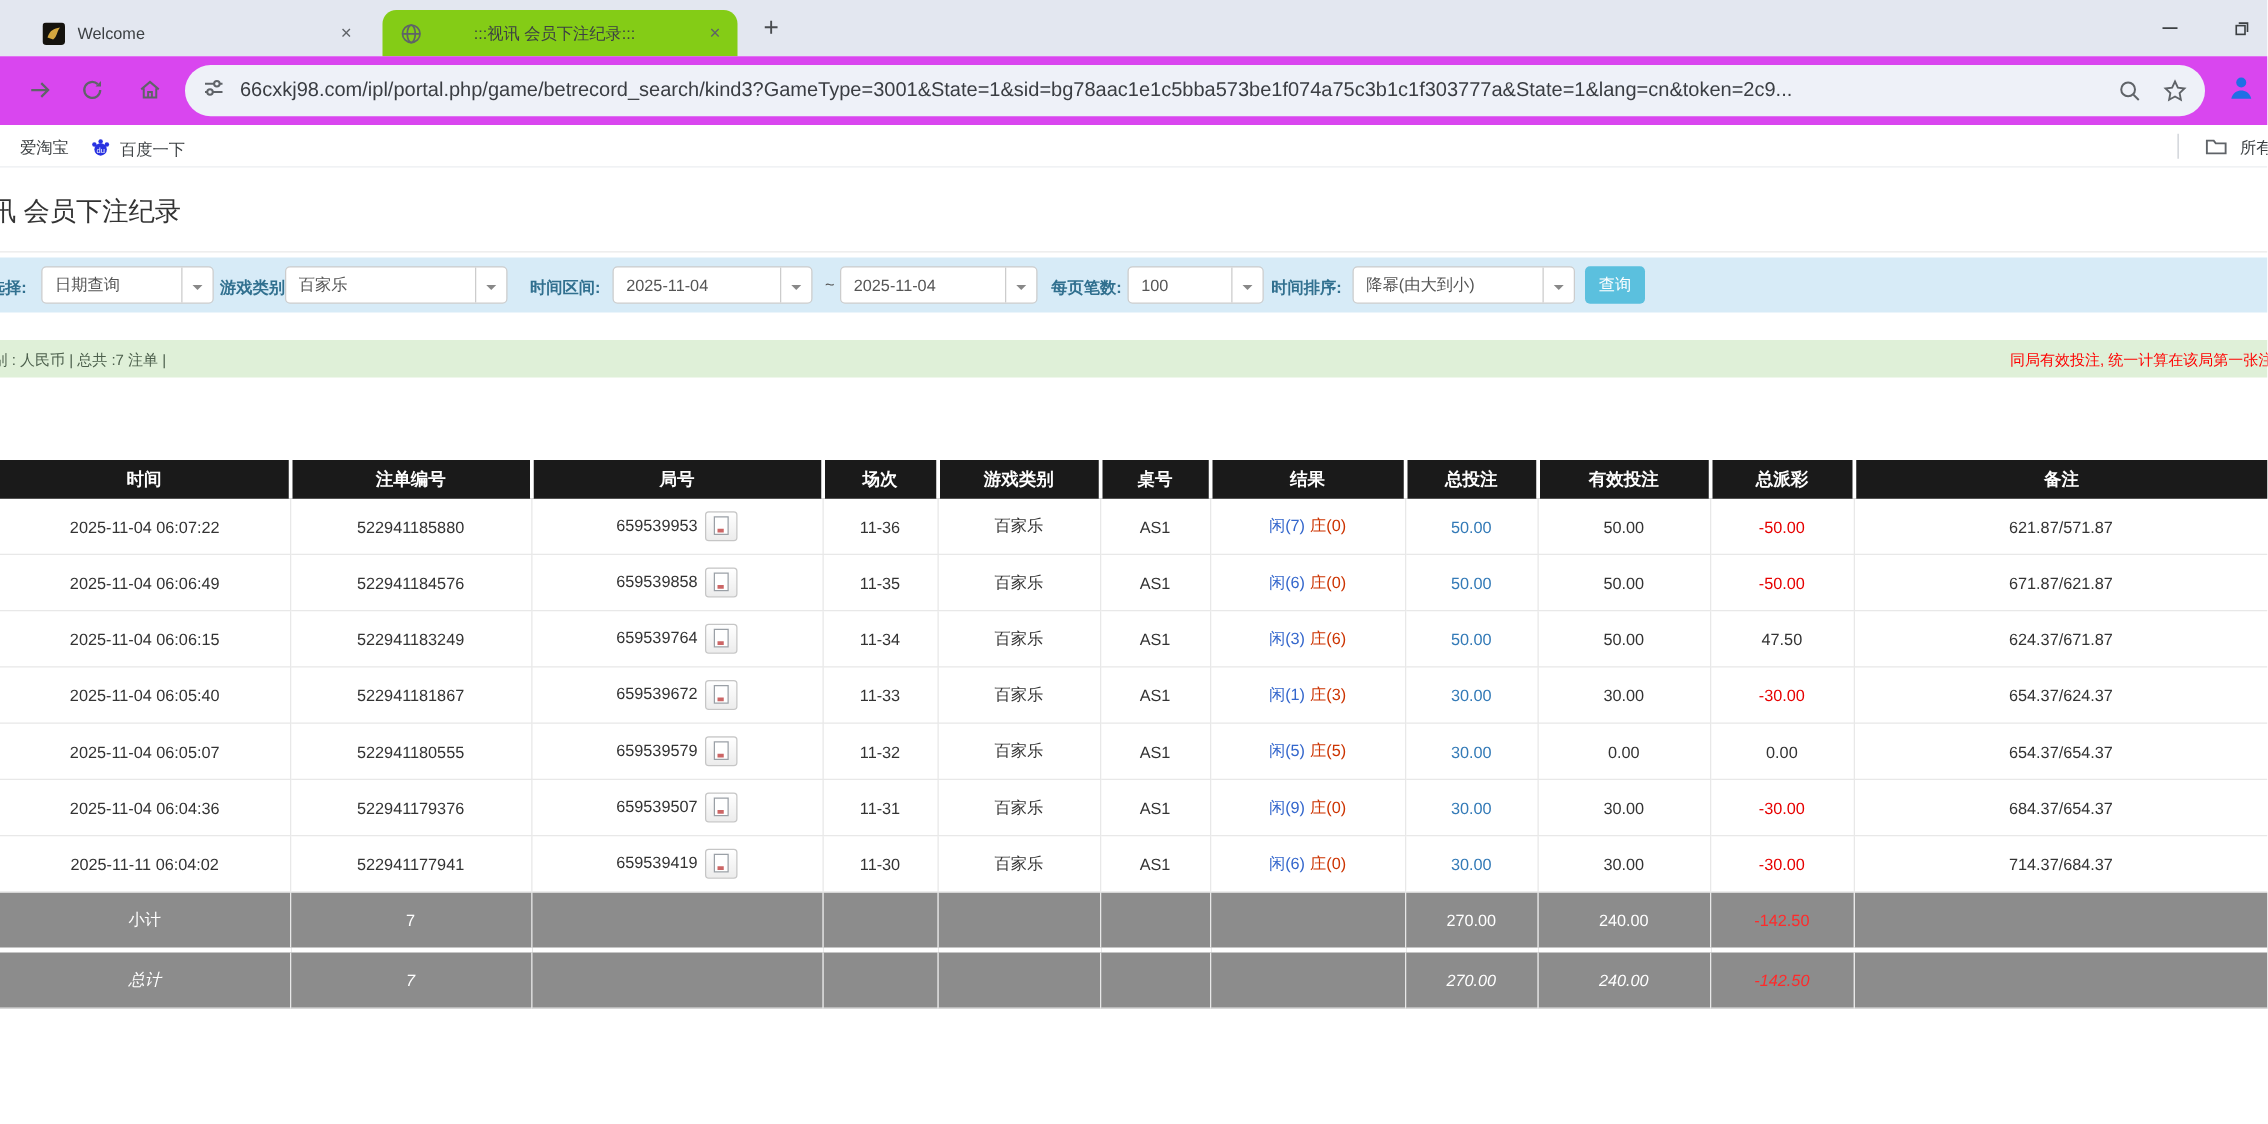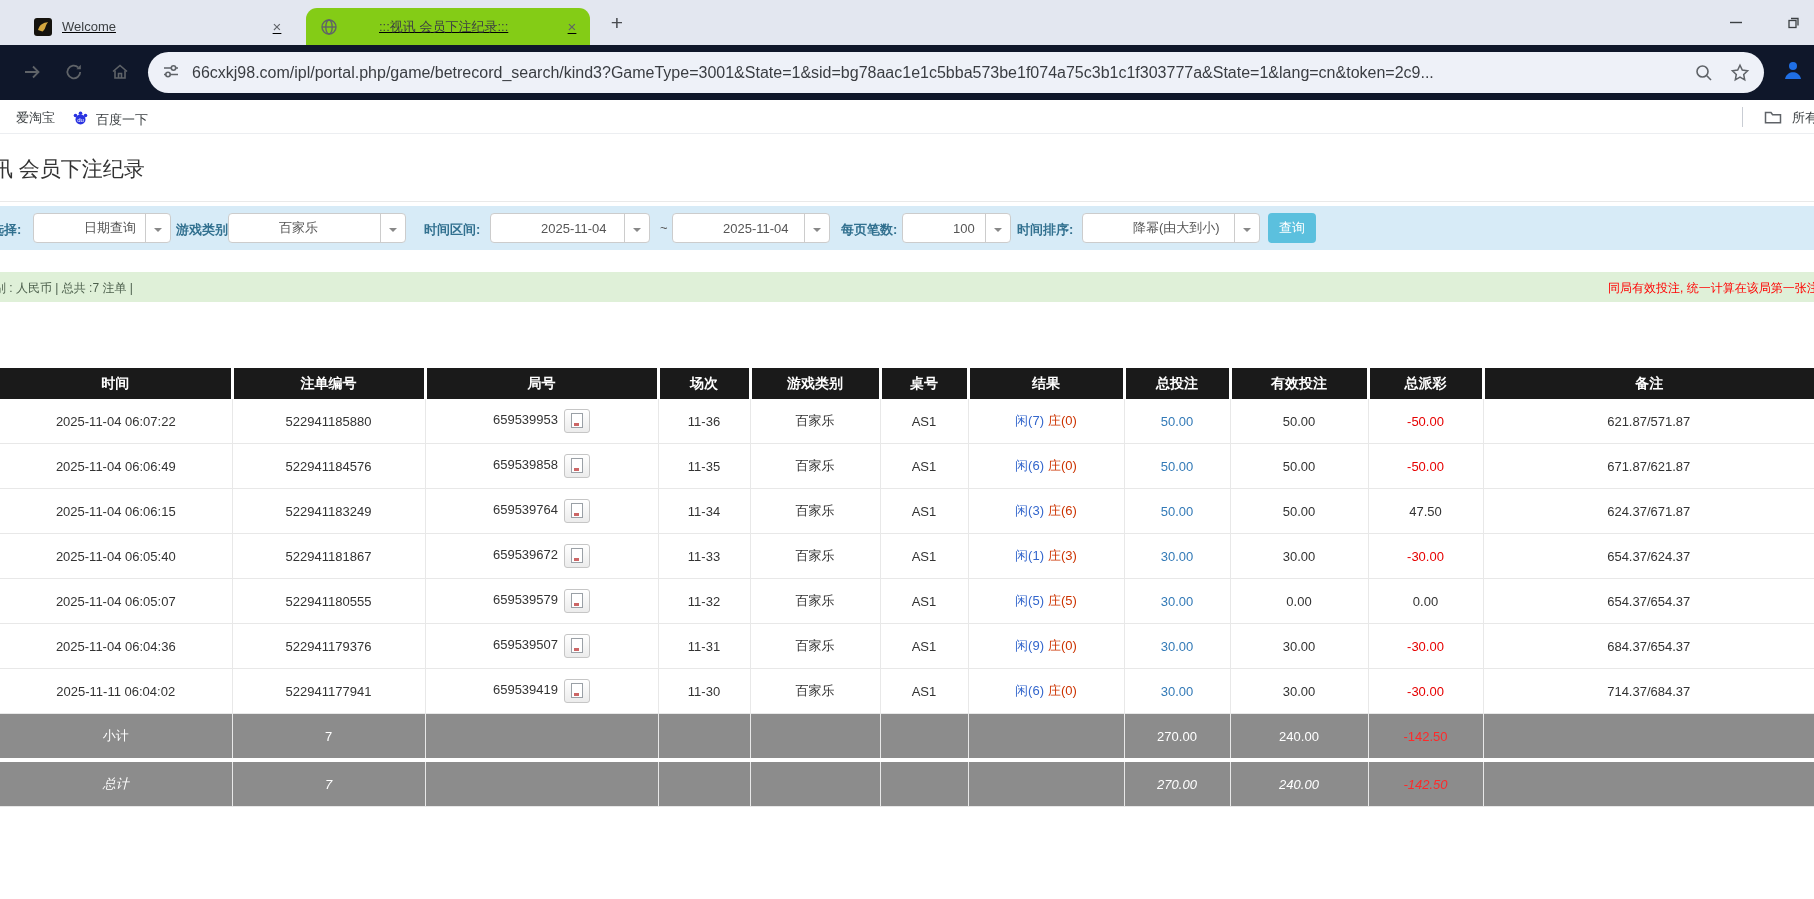--- a/index.html
+++ b/index.html
@@ -1,49 +1,49 @@
 <!DOCTYPE html>
 <html><head>
 <meta charset="utf-8">
 <style>
   html,body{margin:0;padding:0;}
   body{width:1814px;height:899px;overflow:hidden;position:relative;background:#fff;
        font-family:"Liberation Sans","DejaVu Sans",sans-serif;}
   
   .tabstrip{position:absolute;top:0;left:0;width:1814px;height:45px;background:#e3e7f0;}
-  .tab{position:absolute;top:8px;height:37px;display:flex;align-items:center;box-sizing:border-box;text-decoration:underline;}
+  .tab{position:absolute;top:8px;height:37px;display:flex;align-items:center;box-sizing:border-box;}
   .tab-inactive{left:20px;width:275px;}
   .tab-active{left:306px;width:284px;background:#84cc16;border-radius:11px 11px 0 0;gap:31px;}
   .fav{width:18px;height:18px;margin-left:14px;flex:none;}
   .tab-title{font-size:13px;color:#3c4043;margin-left:10px;white-space:nowrap;overflow:hidden;flex:1;}
   .tab-close{width:20px;height:20px;line-height:19px;text-align:center;color:#5f6368;font-size:15px;
              margin-right:8px;border-radius:50%;flex:none;}
   .newtab{position:absolute;left:604px;top:10px;width:26px;height:26px;font-size:21px;color:#494c50;
           text-align:center;line-height:25px;}
   .winctl{position:absolute;top:14px;width:16px;height:16px;color:#3c4043;}
-  .toolbar{position:absolute;top:45px;left:0;width:1814px;height:55px;background:#0f172a;}
+  .toolbar{position:absolute;top:45px;left:0;width:1814px;height:55px;background:#d946ef;}
   .navic{position:absolute;top:17px;width:20px;height:20px;}
   .urlpill{position:absolute;left:148px;top:7px;width:1616px;height:41px;background:#eef1f8;
            border-radius:21px;display:flex;align-items:center;box-sizing:border-box;padding:0 14px;}
   .url-text{font-size:16px;color:#3a3d42;white-space:nowrap;overflow:hidden;flex:1;margin-left:12px;}
   .pill-ic{width:20px;height:20px;flex:none;margin-left:16px;}
   .avatar{position:absolute;left:1782px;top:14px;width:22px;height:22px;}
   .bookmarks{position:absolute;top:100px;left:0;width:1814px;height:34px;background:#fff;
              border-bottom:1px solid #eceef1;box-sizing:border-box;}
   .bm{position:absolute;top:9px;font-size:13px;color:#3c4043;white-space:nowrap;}
   .bm-div{position:absolute;left:1742px;top:7px;width:1px;height:20px;background:#c9cdd4;}
   .bm-folder{position:absolute;left:1764px;top:8px;width:18px;height:18px;}
   
   .page-title{position:absolute;top:155px;left:-29px;font-size:21px;color:#333;white-space:nowrap;font-weight:normal;margin:0;}
   .title-divider{position:absolute;top:201px;left:0;width:1814px;border-top:1px solid #e9e9e9;}
   .filterbar{position:absolute;top:206px;left:0;width:1814px;height:44px;background:#d7ebf7;}
   .flabel{position:absolute;top:15px;font-size:13px;font-weight:bold;color:#31708f;white-space:nowrap;}
   .sel{position:absolute;top:7px;height:30px;background:#fff;border:1px solid #ccc;border-radius:4px;
        box-sizing:border-box;display:flex;align-items:center;font-size:13px;color:#555;}
-  .sel-txt{padding-left:10px;flex:1;white-space:nowrap;overflow:hidden;margin-left:40px;}
+  .sel-txt{padding-left:10px;flex:1;white-space:nowrap;overflow:hidden;}
   .caret{width:24px;align-self:stretch;border-left:1px solid #ccc;display:flex;align-items:center;
          justify-content:center;flex:none;}
   .caret::after{content:"";border:4px solid transparent;border-top-color:#888;margin-top:7px;}
   .tilde{position:absolute;left:660px;top:14px;font-size:13px;color:#555;}
   .btn-query{position:absolute;left:1268px;top:7px;width:48px;height:30px;background:#5bc0de;color:#fff;
              border:none;border-radius:4px;font-size:13px;display:flex;align-items:center;justify-content:center;}
   .greenbar{position:absolute;top:272px;left:0;width:1814px;height:30px;background:#dff0d8;}
   .green-left{position:absolute;left:-18px;top:8px;font-size:12px;color:#4c5f4c;white-space:nowrap;}
   .green-right{position:absolute;left:1608px;top:8px;font-size:12px;color:#ff0000;white-space:nowrap;}
   

